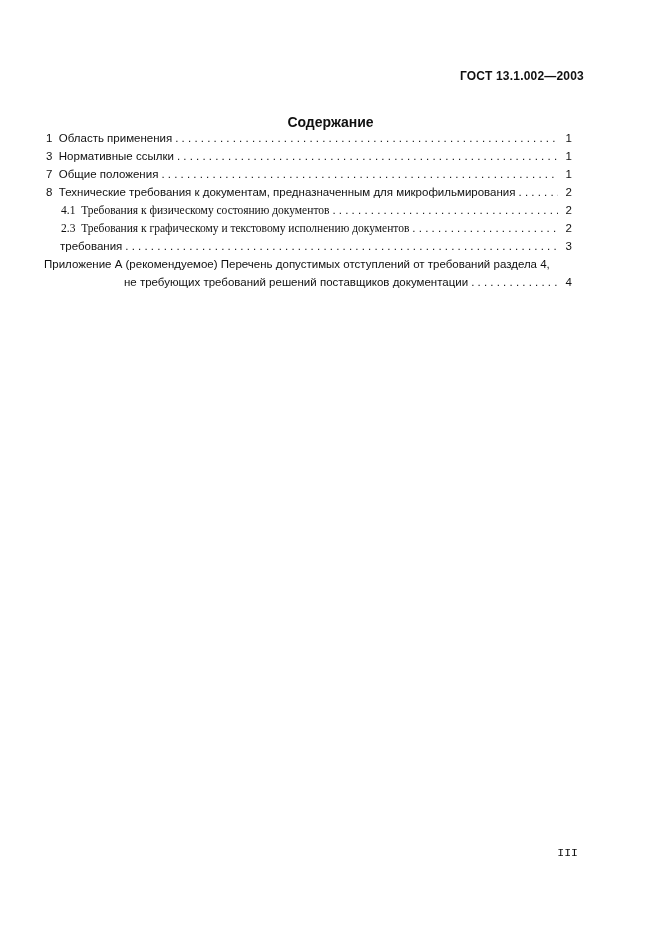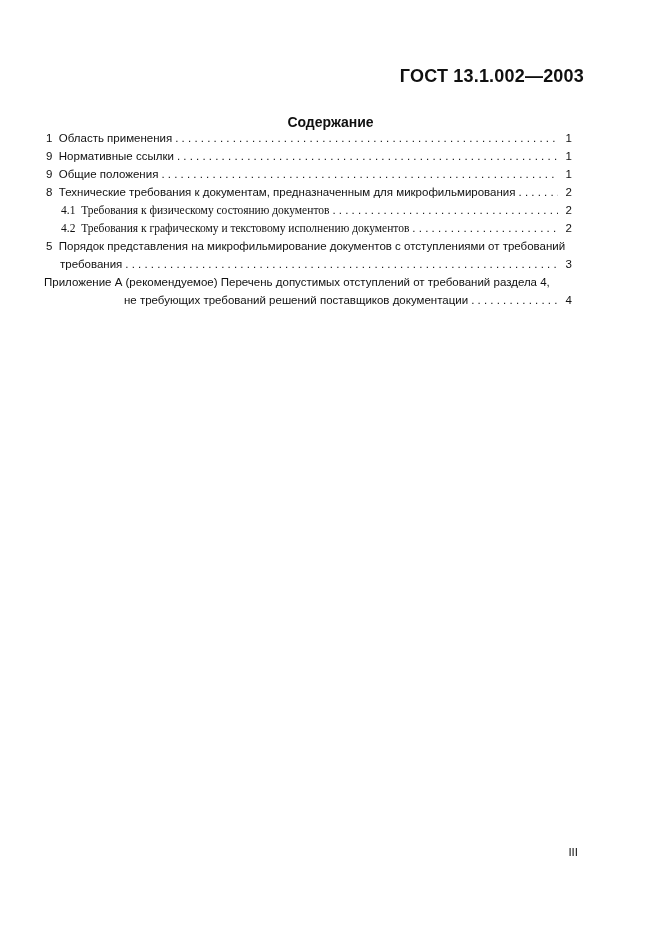--- a/index.html
+++ b/index.html
@@ -15,21 +15,21 @@
     font-family: "Liberation Sans", sans-serif;
     color: #101010;
     overflow: hidden;
   }
   .doc-code {
     position: absolute;
     top: 69px;
     left: 44px;
     width: 540px;
     text-align: right;
-    font-size: 18px;
+    font-size: 12px;
     font-weight: 700;
     line-height: 14px;
     letter-spacing: 0.2px;
   }
   .title {
     position: absolute;
     top: 97px;
     left: 44px;
     width: 541px;
     margin: 16px;
@@ -77,72 +77,70 @@
     text-align: right;
   }
   .folio {
     position: absolute;
     top: 845px;
     left: 44px;
     width: 534px;
     text-align: right;
     font-size: 11.5px;
     line-height: 15px;
+    font-family: Liberation Mono, monospace;
   }
 </style>
 </head>
 <body>
 
 <div class="page">
 
   <div class="doc-code">ГОСТ 13.1.002—2003</div>
 
   <h1 class="title">Содержание</h1>
 
   <div class="toc">
 
     <div class="row lvl-main">
       <span class="label">1  Область применения</span>
       <span class="leader"></span>
       <span class="pg">1</span>
     </div>
 
     <div class="row lvl-main">
-      <span class="label">9  Нормативные ссылки</span>
+      <span class="label">3  Нормативные ссылки</span>
       <span class="leader"></span>
       <span class="pg">1</span>
     </div>
 
     <div class="row lvl-main">
-      <span class="label">9  Общие положения</span>
+      <span class="label">7  Общие положения</span>
       <span class="leader"></span>
       <span class="pg">1</span>
     </div>
 
     <div class="row lvl-main">
       <span class="label">8  Технические требования к документам, предназначенным для микрофильмирования</span>
       <span class="leader"></span>
       <span class="pg">2</span>
     </div>
 
     <div class="row lvl-sub">
       <span class="label">4.1  Требования к физическому состоянию документов</span>
       <span class="leader"></span>
       <span class="pg">2</span>
     </div>
 
     <div class="row lvl-sub">
-      <span class="label">4.2  Требования к графическому и текстовому исполнению документов</span>
+      <span class="label">2.3  Требования к графическому и текстовому исполнению документов</span>
       <span class="leader"></span>
       <span class="pg">2</span>
     </div>
 
-    <div class="row lvl-main">
-      <span class="label">5  Порядок представления на микрофильмирование документов с отступлениями от требований</span>
-    </div>
 
     <div class="row lvl-cont">
       <span class="label">требования</span>
       <span class="leader"></span>
       <span class="pg">3</span>
     </div>
 
     <div class="row lvl-app">
       <span class="label">Приложение А (рекомендуемое) Перечень допустимых отступлений от требований раздела 4,</span>
     </div>

